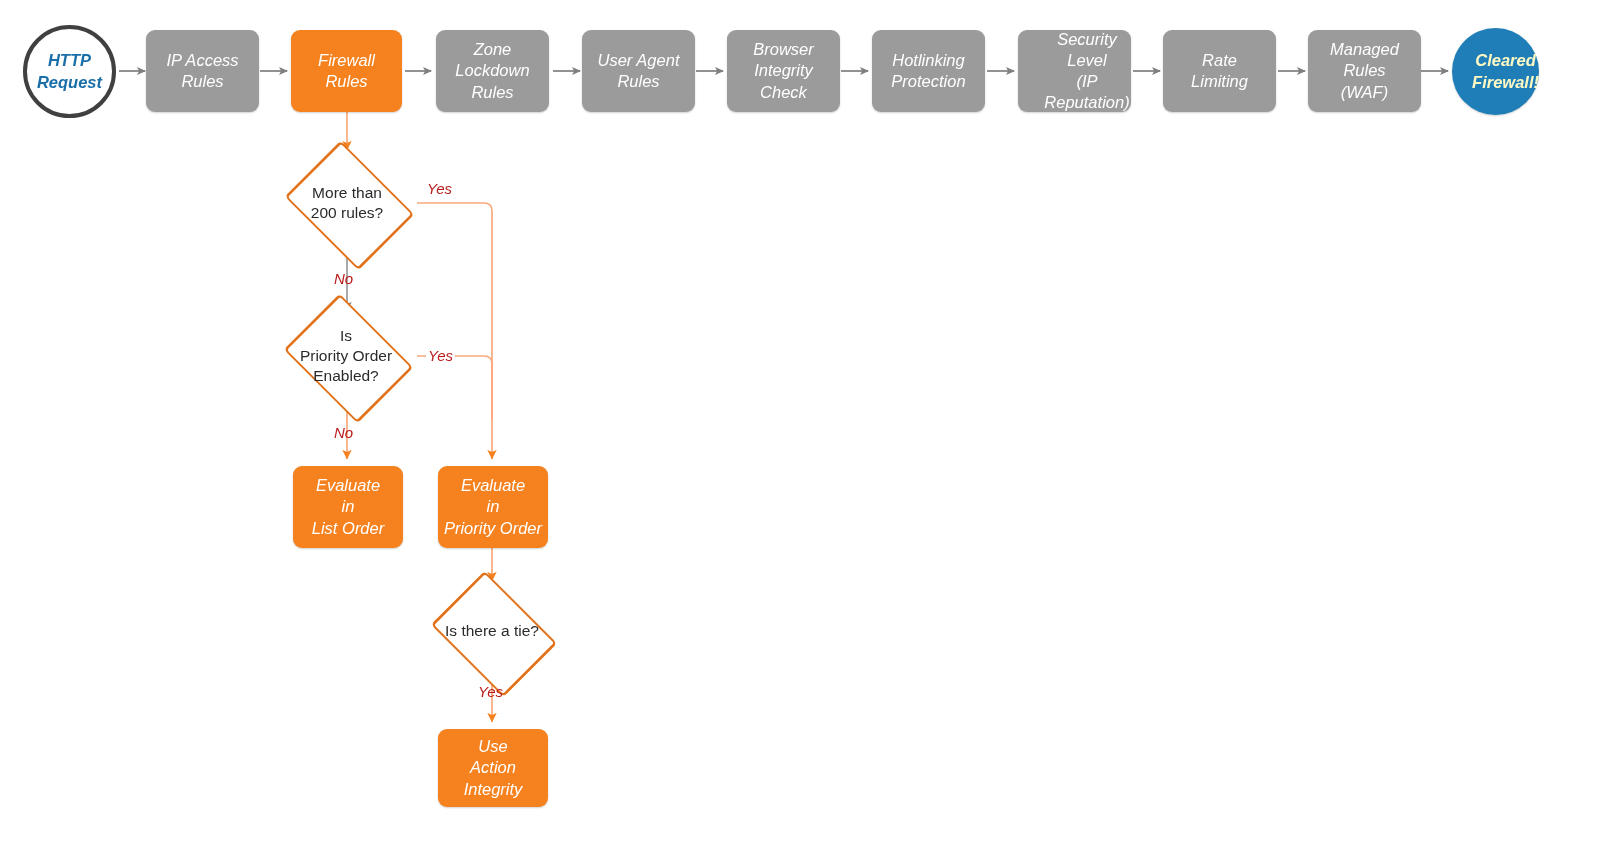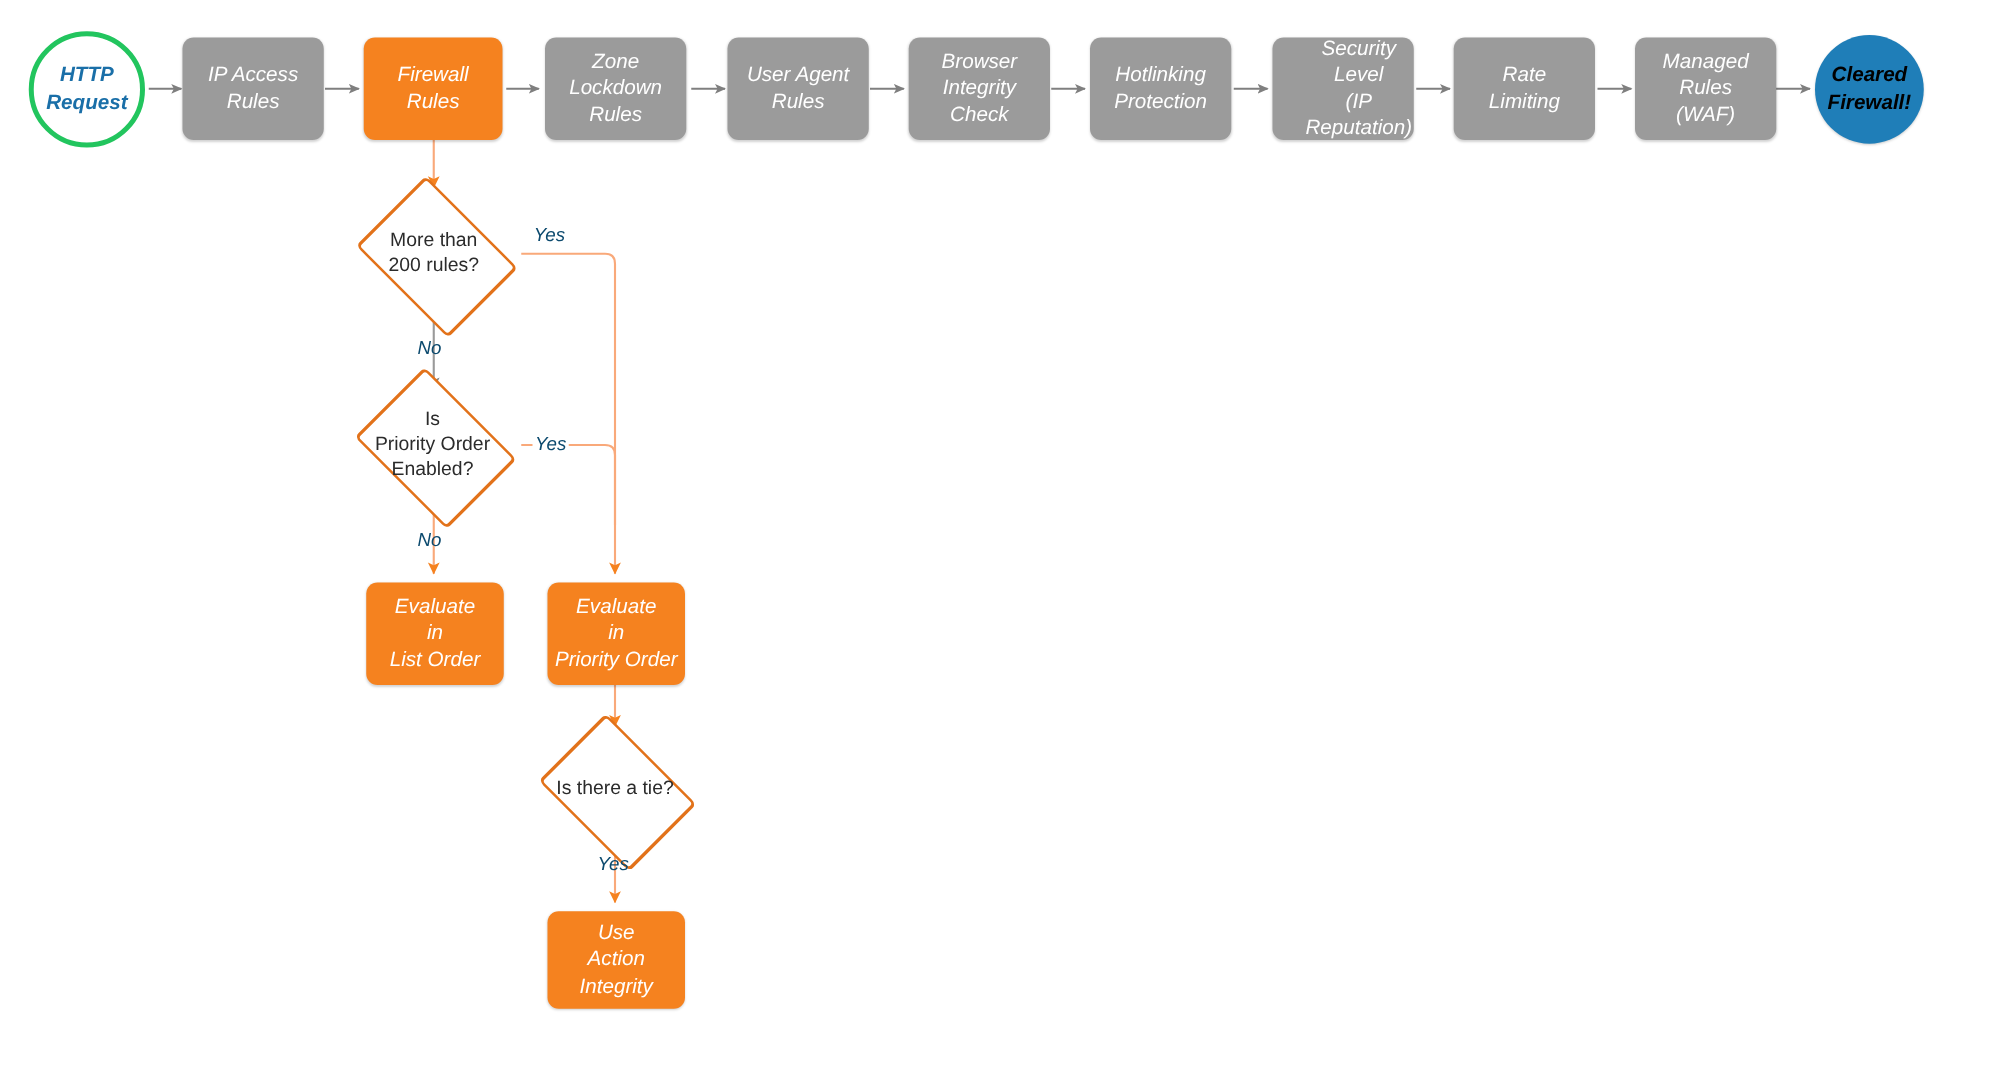--- a/index.html
+++ b/index.html
@@ -52,27 +52,28 @@
 
   
   .term {
     border-radius: 50%;
     font-style: italic;
     font-weight: bold;
     font-size: 16.5px;
   }
   .term.ring {
     background: #ffffff;
-    border: 4px solid #22c55e;
+    border: 4px solid #404040;
     color: #1a6fa8;
   }
   .term.solid {
     background: #1f7eb8;
-    color: #000000;
+    color: #fef9c3;
     box-shadow: 0 1px 2px rgba(0,0,0,0.18);
+    justify-content: flex-end;
   }
 
   
   .decision { background: transparent; }
   .decision .dia-shape {
     position: absolute;
     left: 50%;
     top: 50%;
     background: #ffffff;
     border: 2px solid #e2721a;
@@ -86,21 +87,21 @@
     color: #2b2b2b;
     line-height: 1.3;
     white-space: pre-line;
   }
 
   
   .edge-label {
     position: absolute;
     font-style: italic;
     font-size: 15px;
-    color: #0c4a6e;
+    color: #b91c1c;
     white-space: nowrap;
   }
 </style>
 </head>
 <body>
 
 <div id="canvas">
 
   <svg id="edges" viewBox="0 0 1600 858" xmlns="http://www.w3.org/2000/svg">
     <defs>

